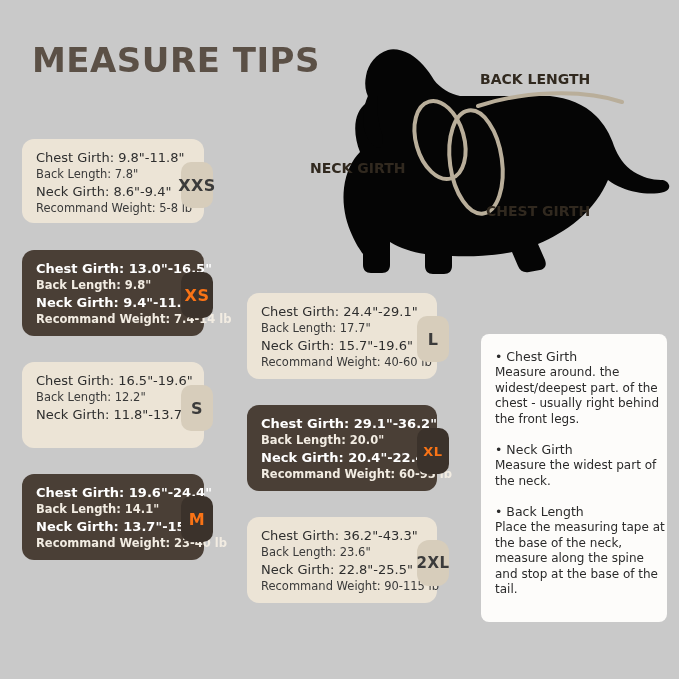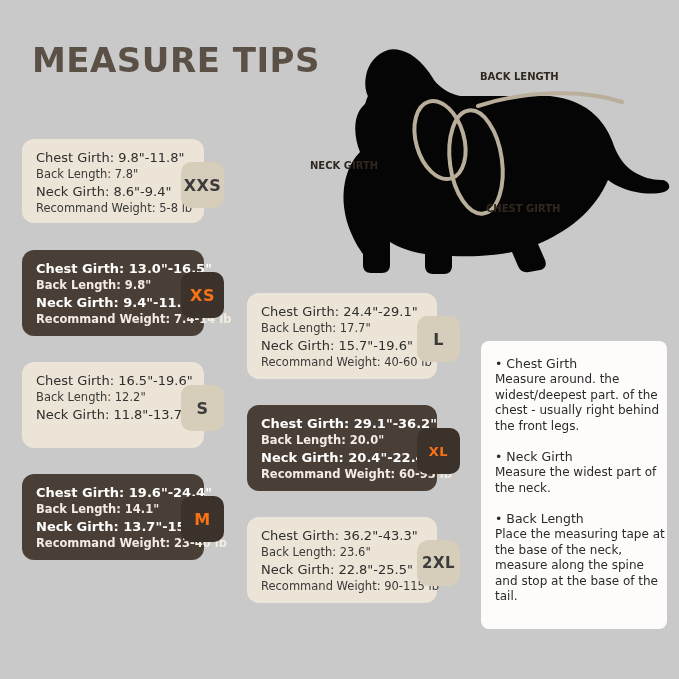--- a/index.html
+++ b/index.html
@@ -32,21 +32,21 @@
     line-height:17px;
     white-space:nowrap;
   }
   .card.dark .line{font-weight:bold;}
   .card .val{font-size:13px;}
   .card.light .val{color:#2e2e2e;}
   .card.dark .val{color:#ffffff;}
 
   .size-badge{
     position:absolute;
-    width:43px;height:46px;
+    width:32px;height:46px;
     border-radius:10px;
     display:flex;align-items:center;justify-content:center;
     font-weight:bold;
     letter-spacing:0.5px;
     text-align:right;
   }
   .size-badge.light{background:#d7cdbb;color:#3b3b3b;}
   .size-badge.dark{background:#3b322b;color:#f97316;}
 
   
@@ -61,36 +61,36 @@
 
   #card-l{left:247px;top:293px;width:190px;height:86px;}
   #badge-l{left:417px;top:316px;font-size:16px;}
   #card-xl{left:247px;top:405px;width:190px;height:86px;}
   #badge-xl{left:417px;top:428px;font-size:13px;}
   #card-2xl{left:247px;top:517px;width:190px;height:86px;}
   #badge-2xl{left:417px;top:540px;font-size:15px;border-radius:12px;}
 
   
   .notes{
-    position:absolute;left:481px;top:341px;width:186px;height:288px;
+    position:absolute;left:481px;top:334px;width:186px;height:288px;
     background:#fdfcfa;border-radius:8px;
     box-sizing:border-box;
     padding:14px 0 10px 14px;
     color:#2b2b2b;
   }
   .note-block{margin-bottom:14px;}
   .note-head{font-size:12.5px;line-height:17px;}
   .note-body{font-size:12px;line-height:15.5px;}
 
   
   .dog-wrap{position:absolute;left:330px;top:30px;width:348px;height:265px;}
 
   .lbl{
     position:absolute;
-    font-size:10px;font-weight:bold;color:#31291f;
+    font-size:14px;font-weight:bold;color:#31291f;
     white-space:nowrap;
   }
   #lbl-back{left:480px;top:71px;}
   #lbl-neck{left:310px;top:160px;}
   #lbl-chest{left:486px;top:203px;}
 </style>
 </head>
 <body>
 
 <div class="title">MEASURE TIPS</div>

